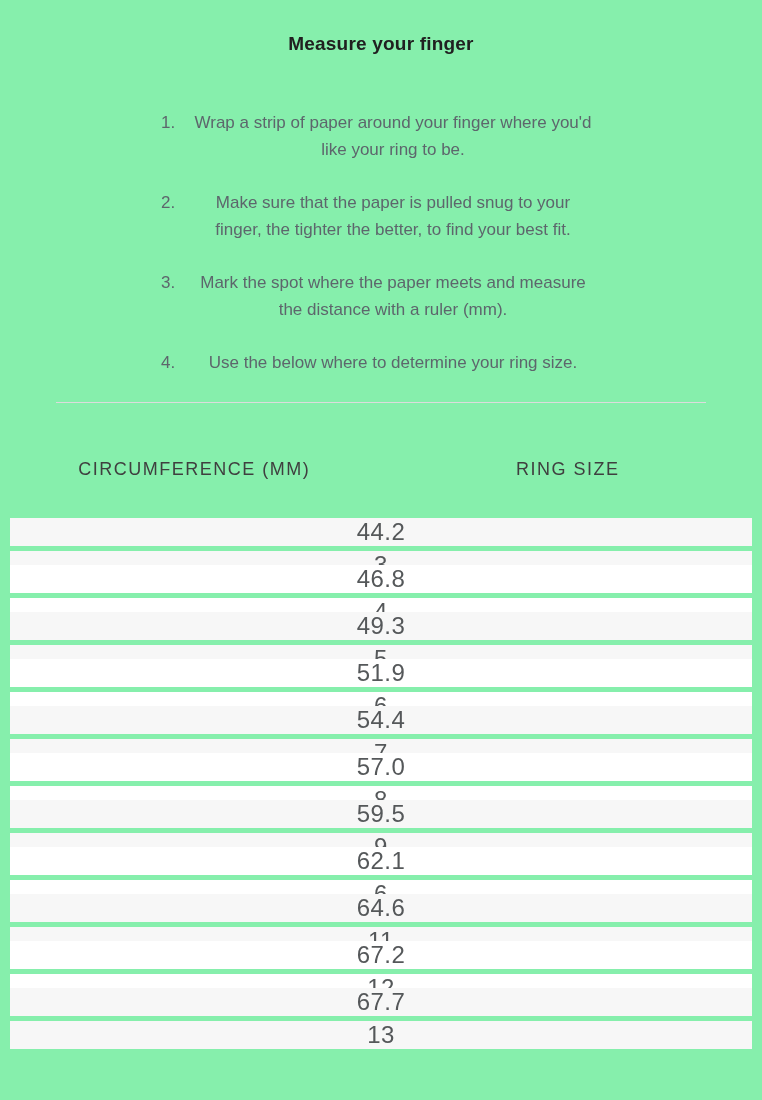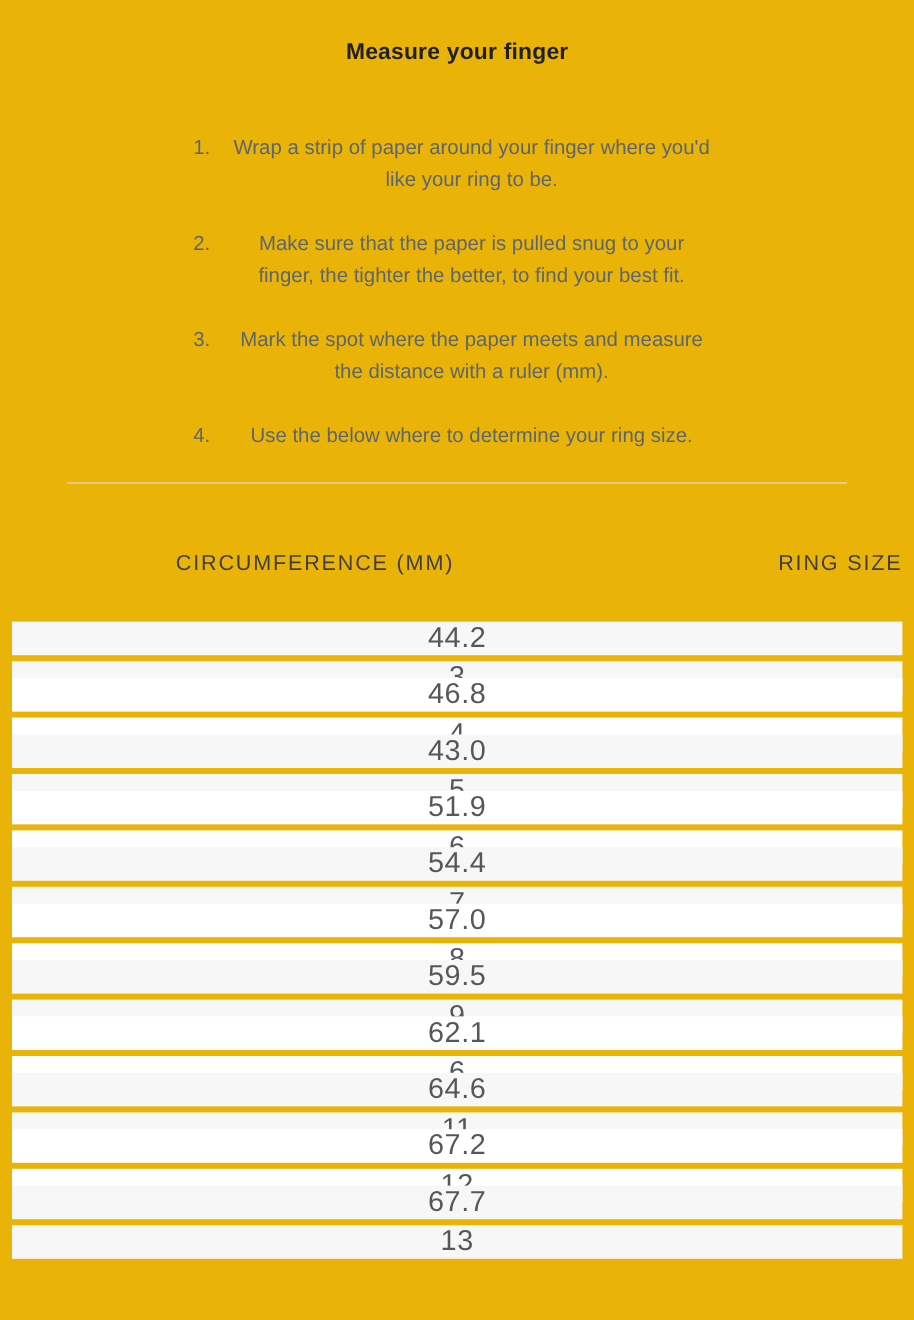--- a/index.html
+++ b/index.html
@@ -4,21 +4,21 @@
 <style>
   * { margin: 0; padding: 0; box-sizing: border-box; }
   html, body {
     background: #ffffff;
     font-family: "Liberation Sans", sans-serif;
   }
   .page {
     width: 762px;
     min-height: 1100px;
     margin: 0 auto;
-    background: #eab308;
+    background: #86efac;
     overflow: hidden;
   }
   
   .page-title {
     margin-top: 33px;
     text-align: center;
     font-size: 19px;
     line-height: 21px;
     font-weight: 700;
     letter-spacing: 0.2px;
@@ -57,21 +57,21 @@
   
   .size-table {
     margin: 57px 10px 0 10px;
   }
   .thead, .tr {
     display: flex;
     gap: 5px;
   }
   .th {
     flex: 1;
-    text-align: right;
+    text-align: center;
     font-size: 18px;
     line-height: 19px;
     letter-spacing: 1.5px;
     color: #3f3f3f;
     padding-bottom: 39px;
   }
   .tr {
     height: 47px;
     flex-direction: column;
   }
@@ -133,21 +133,21 @@
           <div class="td">44.2</div>
           <div class="td">3</div>
         </div>
 
         <div class="tr">
           <div class="td">46.8</div>
           <div class="td">4</div>
         </div>
 
         <div class="tr">
-          <div class="td">43.0</div>
+          <div class="td">49.3</div>
           <div class="td">5</div>
         </div>
 
         <div class="tr">
           <div class="td">51.9</div>
           <div class="td">6</div>
         </div>
 
         <div class="tr">
           <div class="td">54.4</div>

